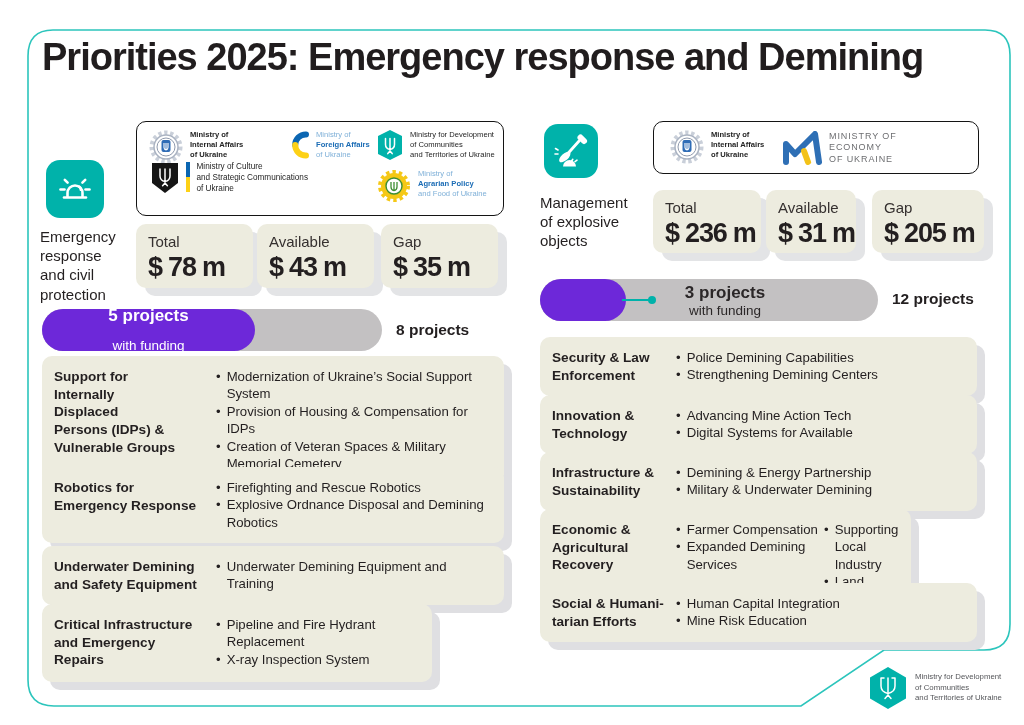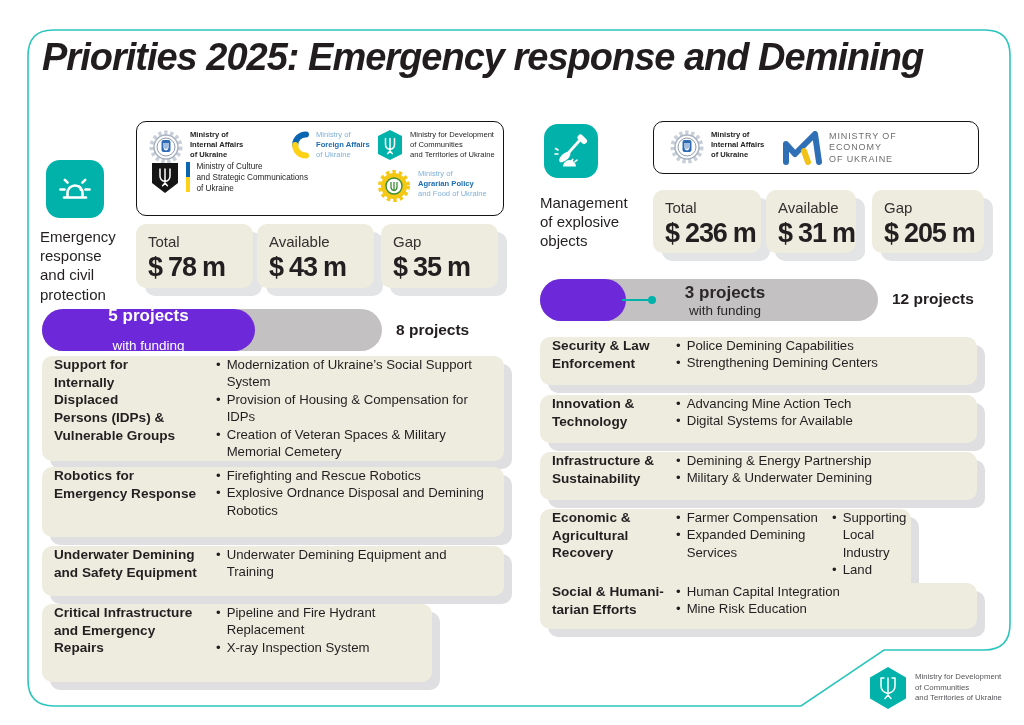--- a/index.html
+++ b/index.html
@@ -1,20 +1,20 @@
 <!DOCTYPE html>
 <html><head>
 <meta charset="utf-8">
 <style>
   html,body{margin:0;padding:0;background:#fff;}
   .page{position:relative;width:1024px;height:725px;background:#fff;overflow:hidden;
         font-family:"Liberation Sans",sans-serif;color:#231f20;}
   .abs{position:absolute;}
   .title{position:absolute;left:42px;top:36px;margin:0;font-size:38px;font-weight:700;
-         letter-spacing:-1px;color:#211d1e;white-space:nowrap;font-style:italic;}
+         letter-spacing:-1px;color:#211d1e;white-space:nowrap;}
   .icon-tile{position:absolute;background:#00b2aa;border-radius:14px;display:flex;
              align-items:center;justify-content:center;}
   .section-label{position:absolute;font-size:15px;font-weight:400;line-height:1.28;white-space:pre-line;}
   .logo-box{position:absolute;background:#fff;border:1.4px solid #141414;border-radius:10px;}
   .l-item{position:absolute;display:flex;gap:7px;align-items:flex-start;}
   .l-name{font-size:7.6px;line-height:1.32;white-space:pre-line;color:#242424;}
   .l-name.b{font-weight:700;}
   .ml-line{display:block;font-size:7.6px;line-height:1.32;}
   .ml-light{color:#7fb0d8;}
   .ml-bold{color:#1b6cb5;font-weight:700;}
@@ -25,27 +25,27 @@
   .stat-value{font-size:27px;font-weight:700;letter-spacing:-1.2px;margin-top:2px;white-space:nowrap;}
   .bar-track{position:absolute;background:#c3c1c2;border-radius:21px;height:42px;}
   .bar-fill{position:absolute;left:0;top:0;height:42px;border-radius:21px;background:#6d28d9;
             display:flex;flex-direction:column;align-items:center;justify-content:center;color:#fff;gap:12px;}
   .bar-big{font-size:17px;font-weight:700;line-height:1.15;}
   .bar-sub{font-size:13.5px;line-height:1.15;}
   .bar-total{position:absolute;font-size:15.5px;font-weight:700;white-space:nowrap;}
   .bar-note{position:absolute;left:100px;top:4px;width:170px;text-align:center;color:#2b2728;}
   .conn-line{position:absolute;left:82px;top:19.5px;width:30px;height:2.4px;background:#00b2aa;}
   .conn-dot{position:absolute;left:108px;top:16.5px;width:8px;height:8px;border-radius:50%;background:#00b2aa;}
-  .card{position:absolute;background:#edecdf;border-radius:10px;padding:0 12px;box-sizing:border-box;
+  .card{position:absolute;background:#edecdf;border-radius:10px;padding:12px 12px;box-sizing:border-box;
         display:flex;box-shadow:8px 8px 0 0 #dfdfe2;}
   .cat{font-weight:700;font-size:13.6px;line-height:1.3;white-space:pre-line;flex:none;}
   .bullets{flex:1;font-size:13.2px;line-height:1.32;}
   .bullet{display:flex;}
   .bullet::before{content:"\2022";margin-right:6px;}
-  .bcol2{display:flex;gap:8px;}
+  .bcol2{display:flex;gap:0;}
   .footer-logo{position:absolute;display:flex;align-items:center;gap:8px;}
   .footer-text{font-size:7.8px;line-height:1.4;color:#55565a;white-space:pre-line;}
   .cbar{width:3.5px;height:15px;}
 </style>
 </head>
 <body>
 
 <div class="page">
 
   <svg class="abs" style="left:0;top:0" width="1024" height="725">

